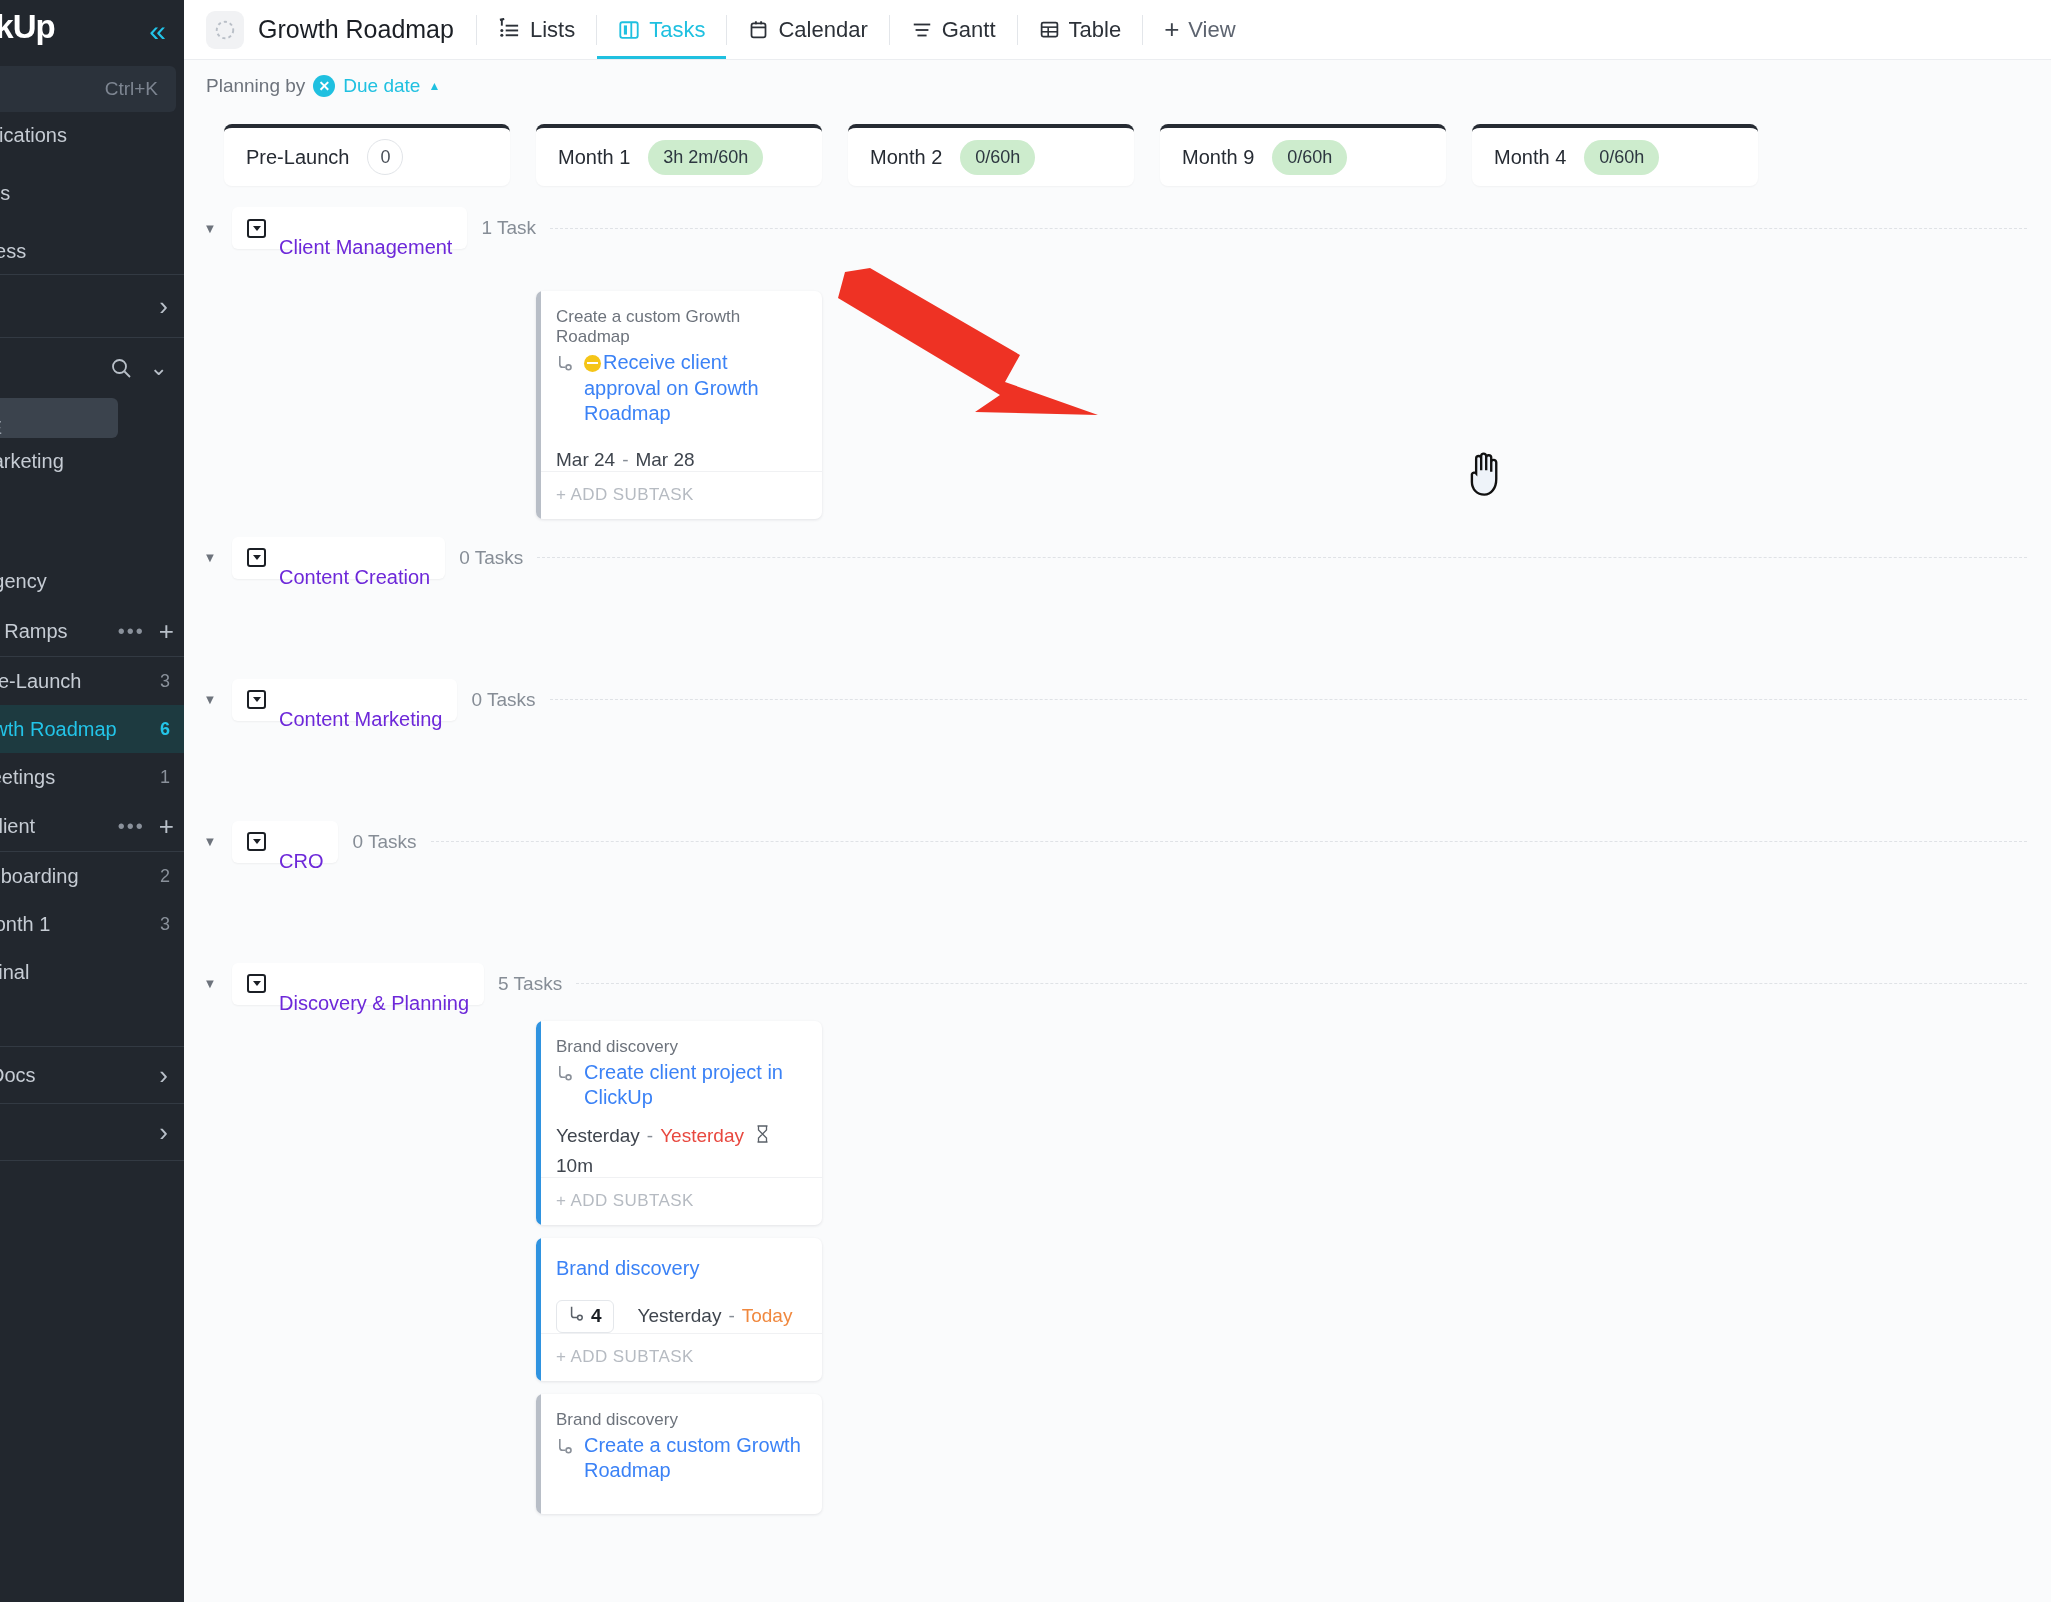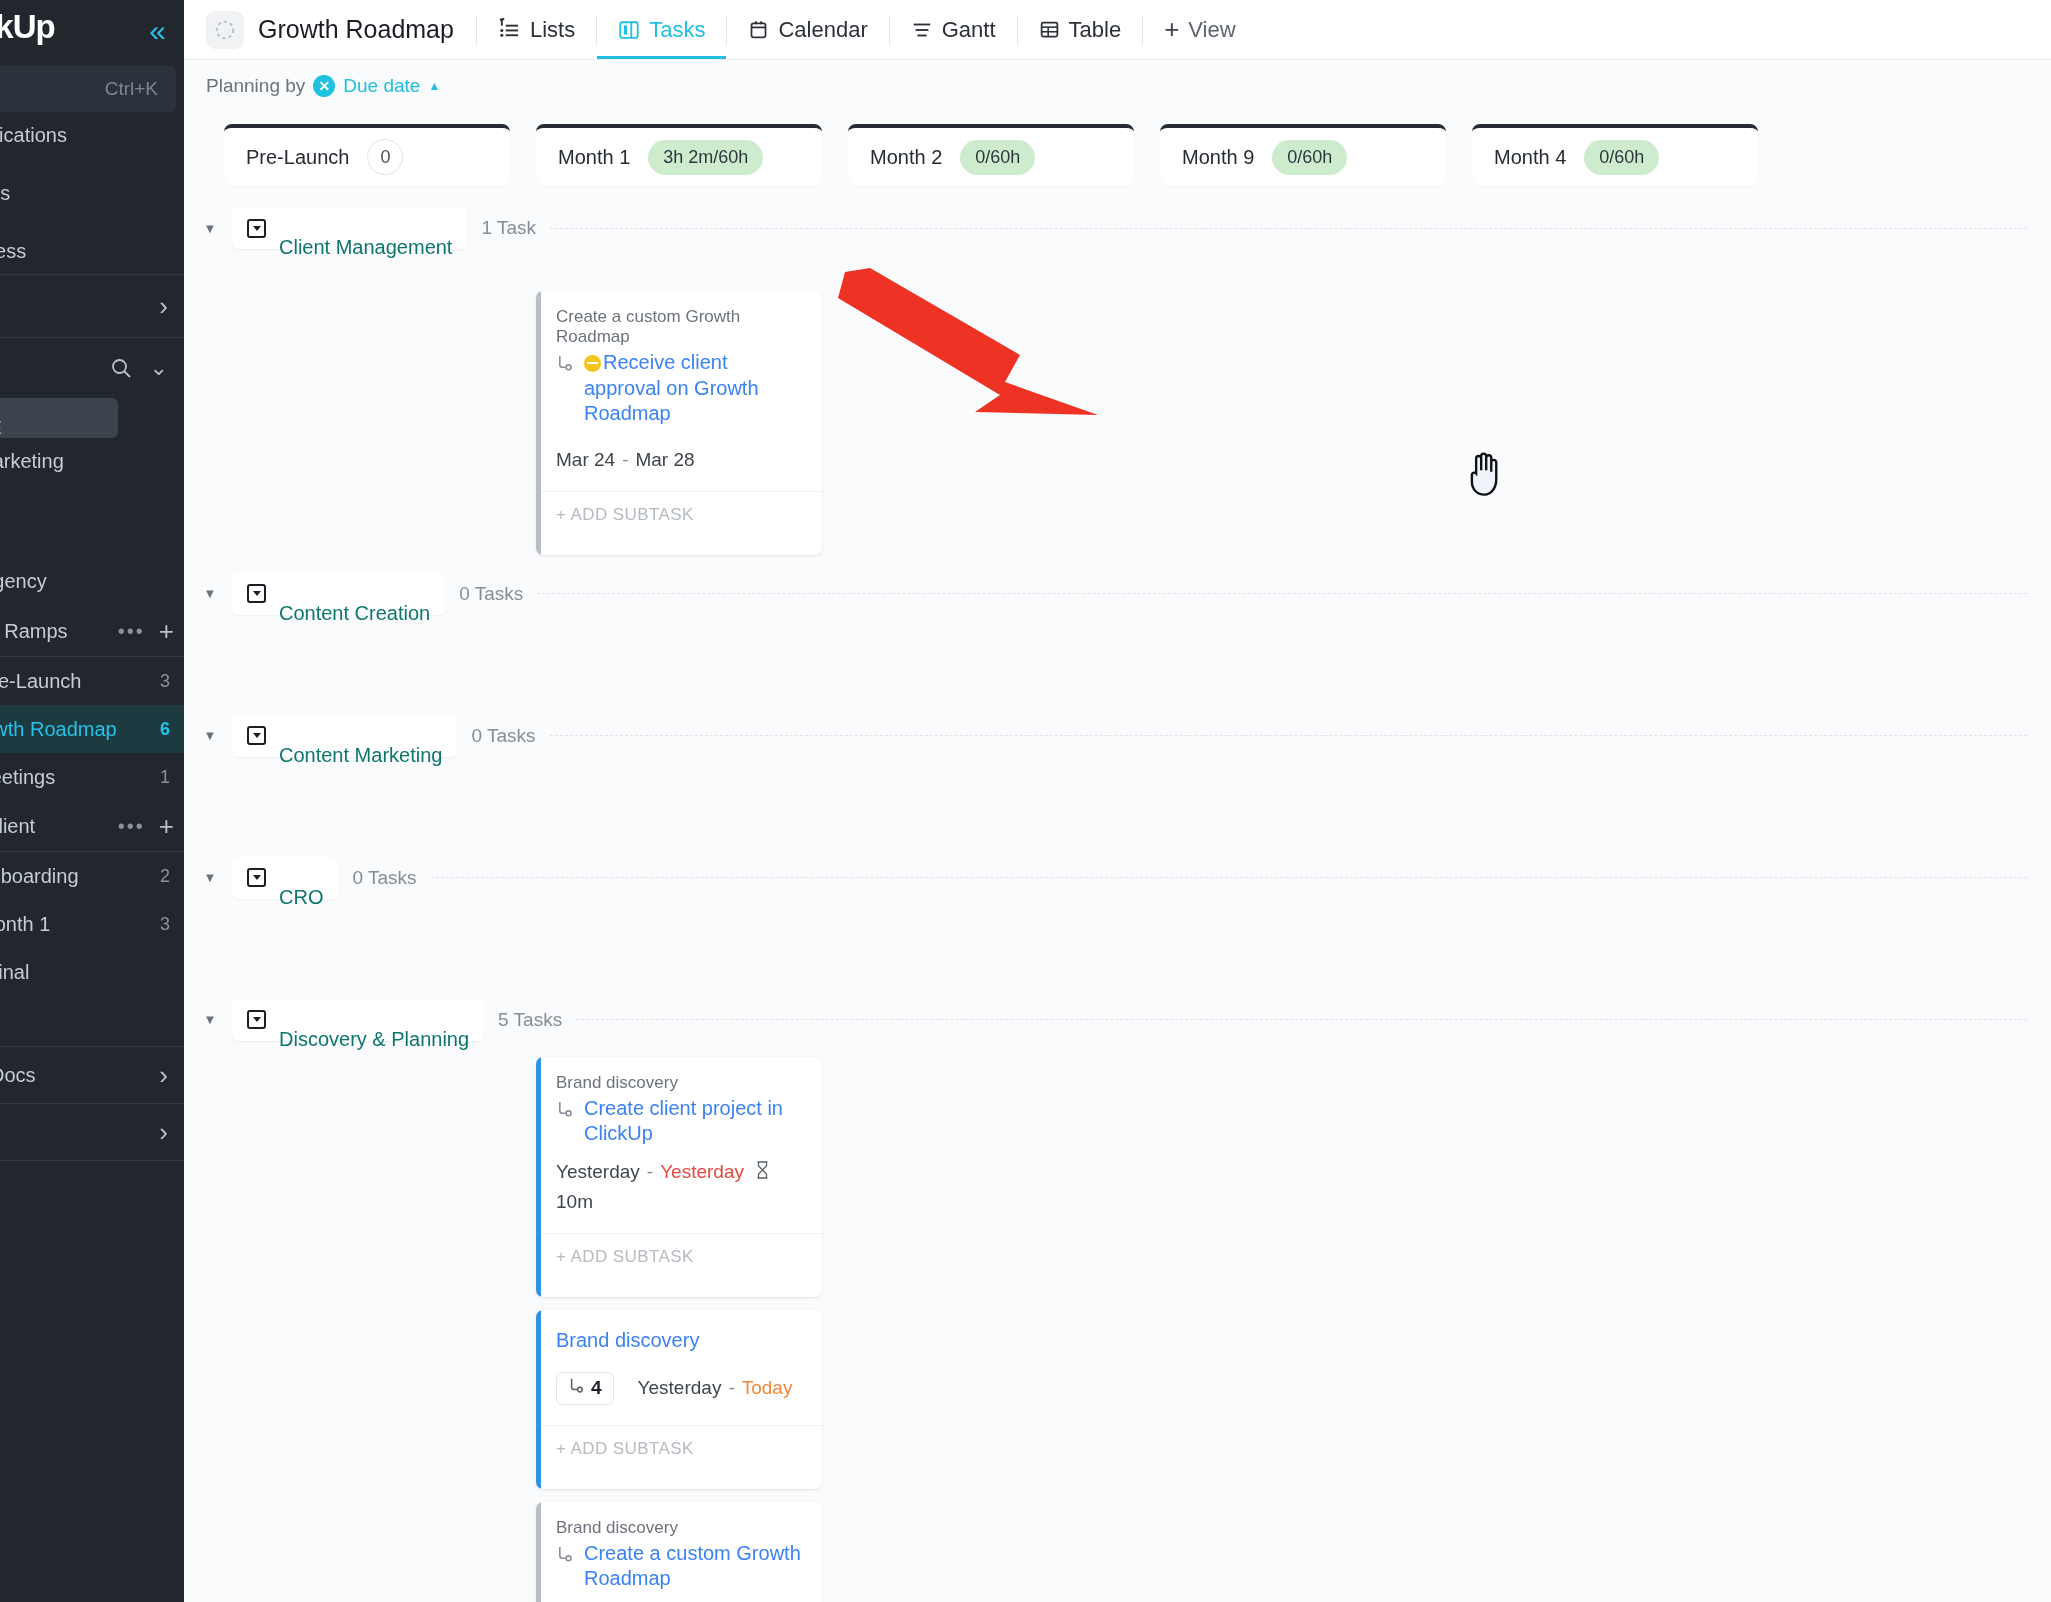--- a/index.html
+++ b/index.html
@@ -186,21 +186,21 @@
     box-shadow: 0 1px 2px rgba(0,0,0,0.05);
   }
   .lane-sq {
     width: 19px; height: 19px; border: 2px solid #1b1f25; border-radius: 3px;
     display: flex; align-items: center; justify-content: center;
   }
   .lane-sq i {
     width: 0; height: 0; border-left: 4px solid transparent; border-right: 4px solid transparent;
     border-top: 5px solid #1b1f25; display: block;
   }
-  .lane-name { font-size: 20px; color: #0f766e; white-space: nowrap; margin-top: 39px; }
+  .lane-name { font-size: 20px; color: #6d28d9; white-space: nowrap; margin-top: 39px; }
   .lane-count { font-size: 19px; color: #868d96; white-space: nowrap; }
   .lane-dash { flex: 1; border-top: 1px dashed #dfe2e6; margin-right: 24px; }
 
   .lane-body { display: flex; gap: 26px; padding-left: 40px; }
   .lane-col { width: 286px; flex: 0 0 286px; position: relative; }
 
   
   .card {
     background: #ffffff;
     border-radius: 7px;
@@ -222,23 +222,22 @@
   }
   .dot-yellow::after {
     content: ""; position: absolute; left: 3px; right: 3px; top: 7px; height: 2px;
     background: #fff;
   }
   .card-meta { font-size: 19px; color: #3f454e; padding: 22px 18px 0 20px; display: flex; align-items: center; gap: 7px; flex-wrap: wrap; }
   .card-meta .sep { color: #868d96; }
   .card-meta .red { color: #e8483f; }
   .card-meta .orange { color: #f0883e; }
   .card-sub {
-    margin-top: 20px;
     border-top: 1px solid #f0f1f3;
-    padding: 13px 20px 30px 20px;
+    padding: 13px 20px 14px 20px;
     font-size: 17px; color: #b6bbc2; letter-spacing: .4px;
   }
   .subtask-pill {
     border: 1px solid #e4e7eb; border-radius: 6px;
     padding: 4px 11px; display: inline-flex; align-items: center; gap: 5px;
     font-size: 19px; color: #1b1f25; font-weight: bold;
   }
   .newtask {
     font-size: 21px; color: #6d737c; padding-top: 22px; text-align: center;
     cursor: pointer;

